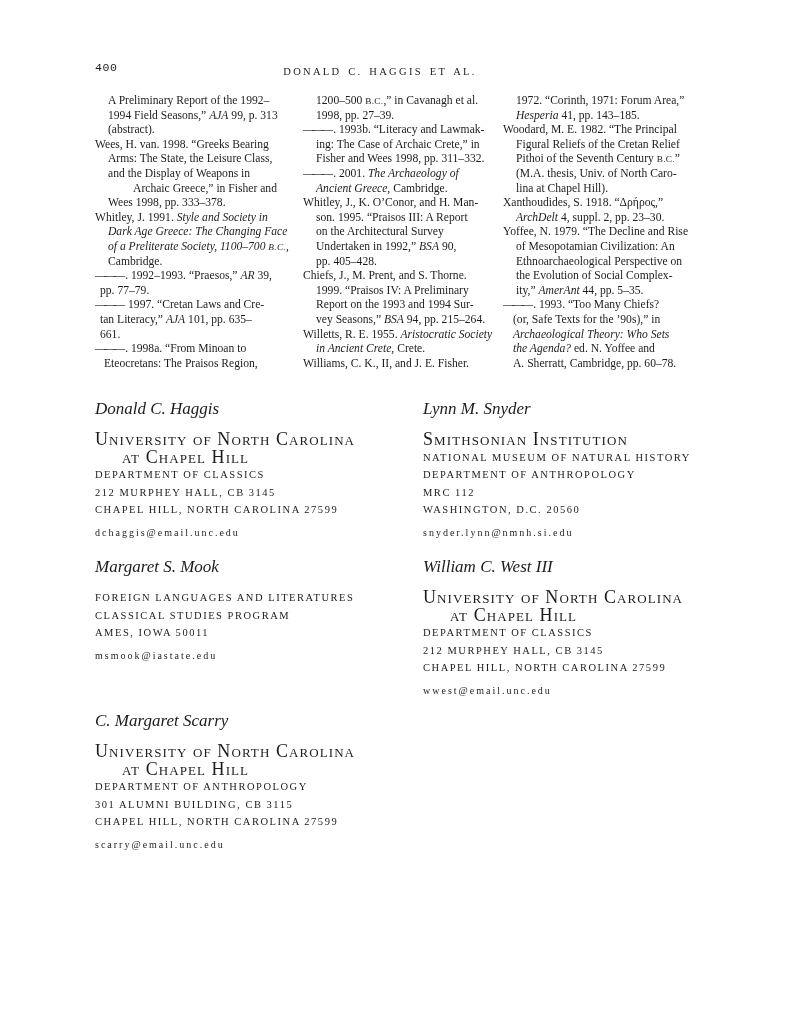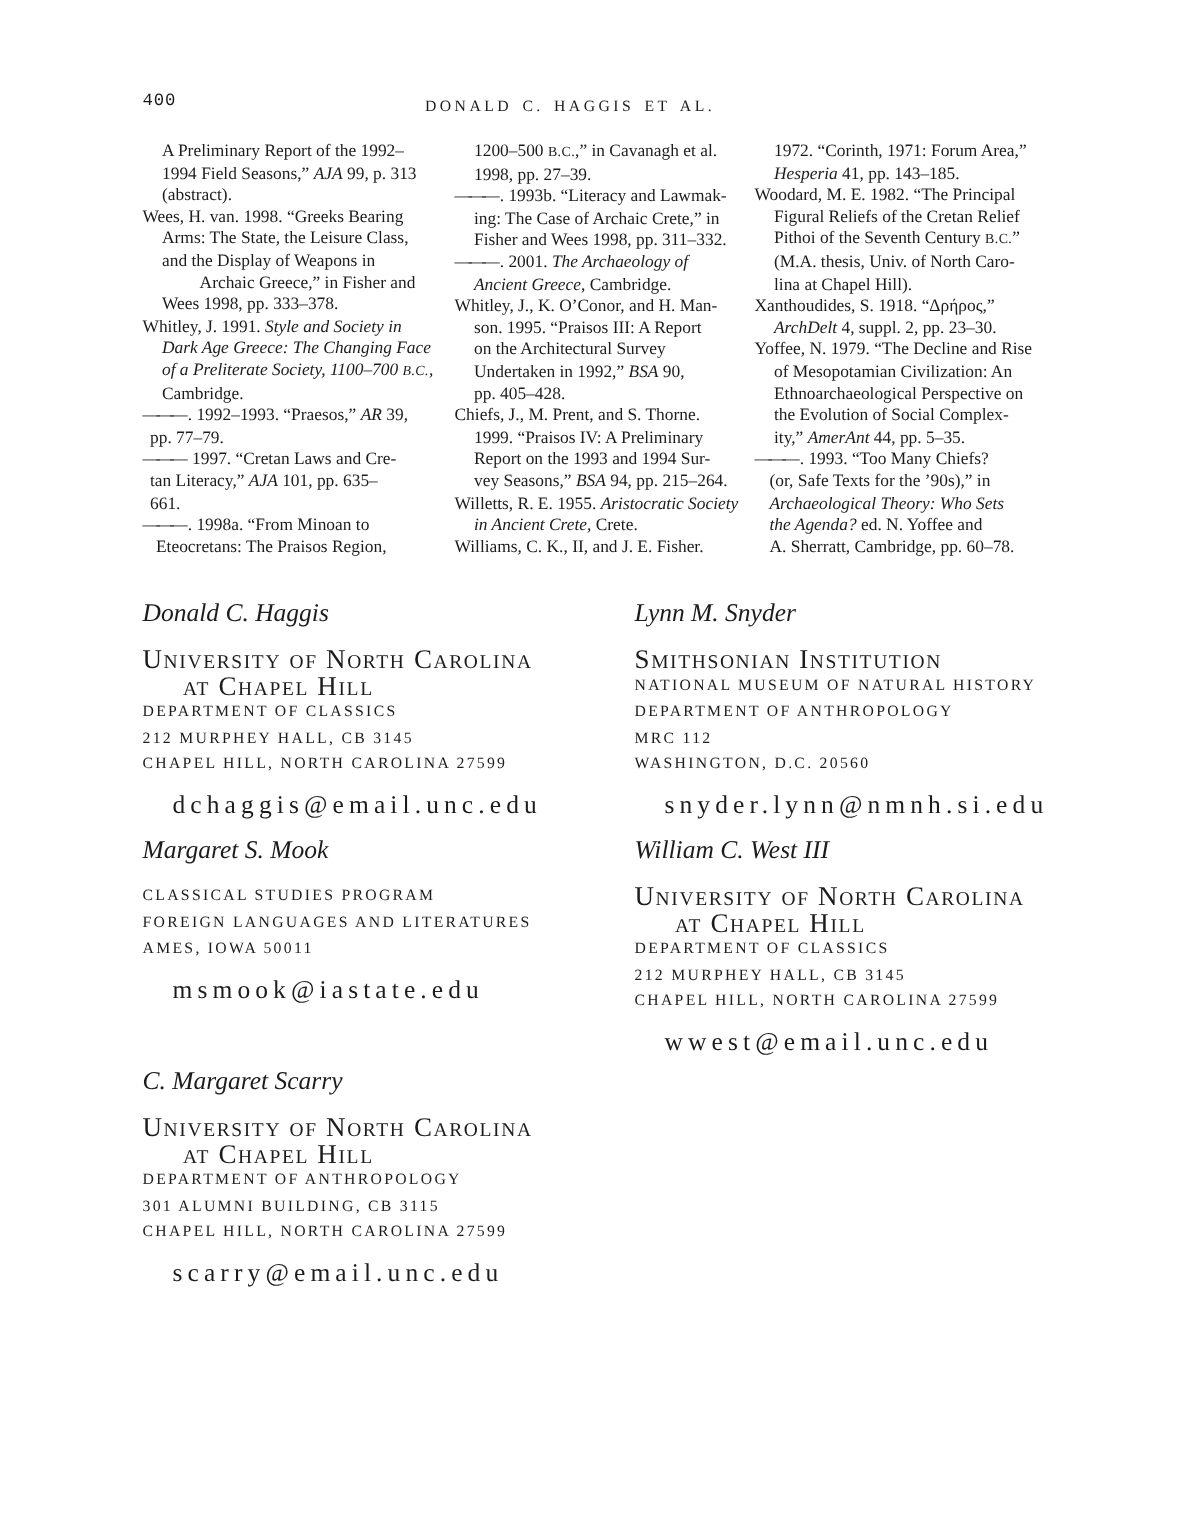--- a/index.html
+++ b/index.html
@@ -46,21 +46,21 @@
     font-style:italic;font-size:17px;line-height:21px;margin-bottom:12px;
   }
   .author-inst{
     font-variant:small-caps;font-size:18px;letter-spacing:0.06em;line-height:17.5px;
   }
   .author-inst.inst2{padding-left:27px;}
   .author-addr{
     font-size:10.5px;letter-spacing:0.145em;line-height:17.5px;
   }
   .author-email{
-    font-size:17px;letter-spacing:0.2em;margin-top:8px;margin-left:20px;
+    font-size:10px;letter-spacing:0.2em;margin-top:8px;
   }
 </style>
 </head>
 <body>
 
 <div class="page">
 
   <div class="running-header">
     <span class="page-number">400</span>
     <span class="running-head">DONALD C. HAGGIS ET AL.</span>
@@ -146,22 +146,22 @@
         <div class="author-name">Lynn M. Snyder</div>
         <div class="author-inst">Smithsonian Institution</div>
         <div class="author-addr">NATIONAL MUSEUM OF NATURAL HISTORY</div>
         <div class="author-addr">DEPARTMENT OF ANTHROPOLOGY</div>
         <div class="author-addr">MRC 112</div>
         <div class="author-addr">WASHINGTON, D.C. 20560</div>
         <div class="author-email">snyder.lynn@nmnh.si.edu</div>
       </div>
       <div class="author-block">
         <div class="author-name">Margaret S. Mook</div>
+        <div class="author-addr">FOREIGN LANGUAGES AND LITERATURES</div>
         <div class="author-addr">CLASSICAL STUDIES PROGRAM</div>
-        <div class="author-addr">FOREIGN LANGUAGES AND LITERATURES</div>
         <div class="author-addr">AMES, IOWA 50011</div>
         <div class="author-email">msmook@iastate.edu</div>
       </div>
       <div class="author-block">
         <div class="author-name">William C. West III</div>
         <div class="author-inst">University of North Carolina</div>
         <div class="author-inst inst2">at Chapel Hill</div>
         <div class="author-addr">DEPARTMENT OF CLASSICS</div>
         <div class="author-addr">212 MURPHEY HALL, CB 3145</div>
         <div class="author-addr">CHAPEL HILL, NORTH CAROLINA 27599</div>

